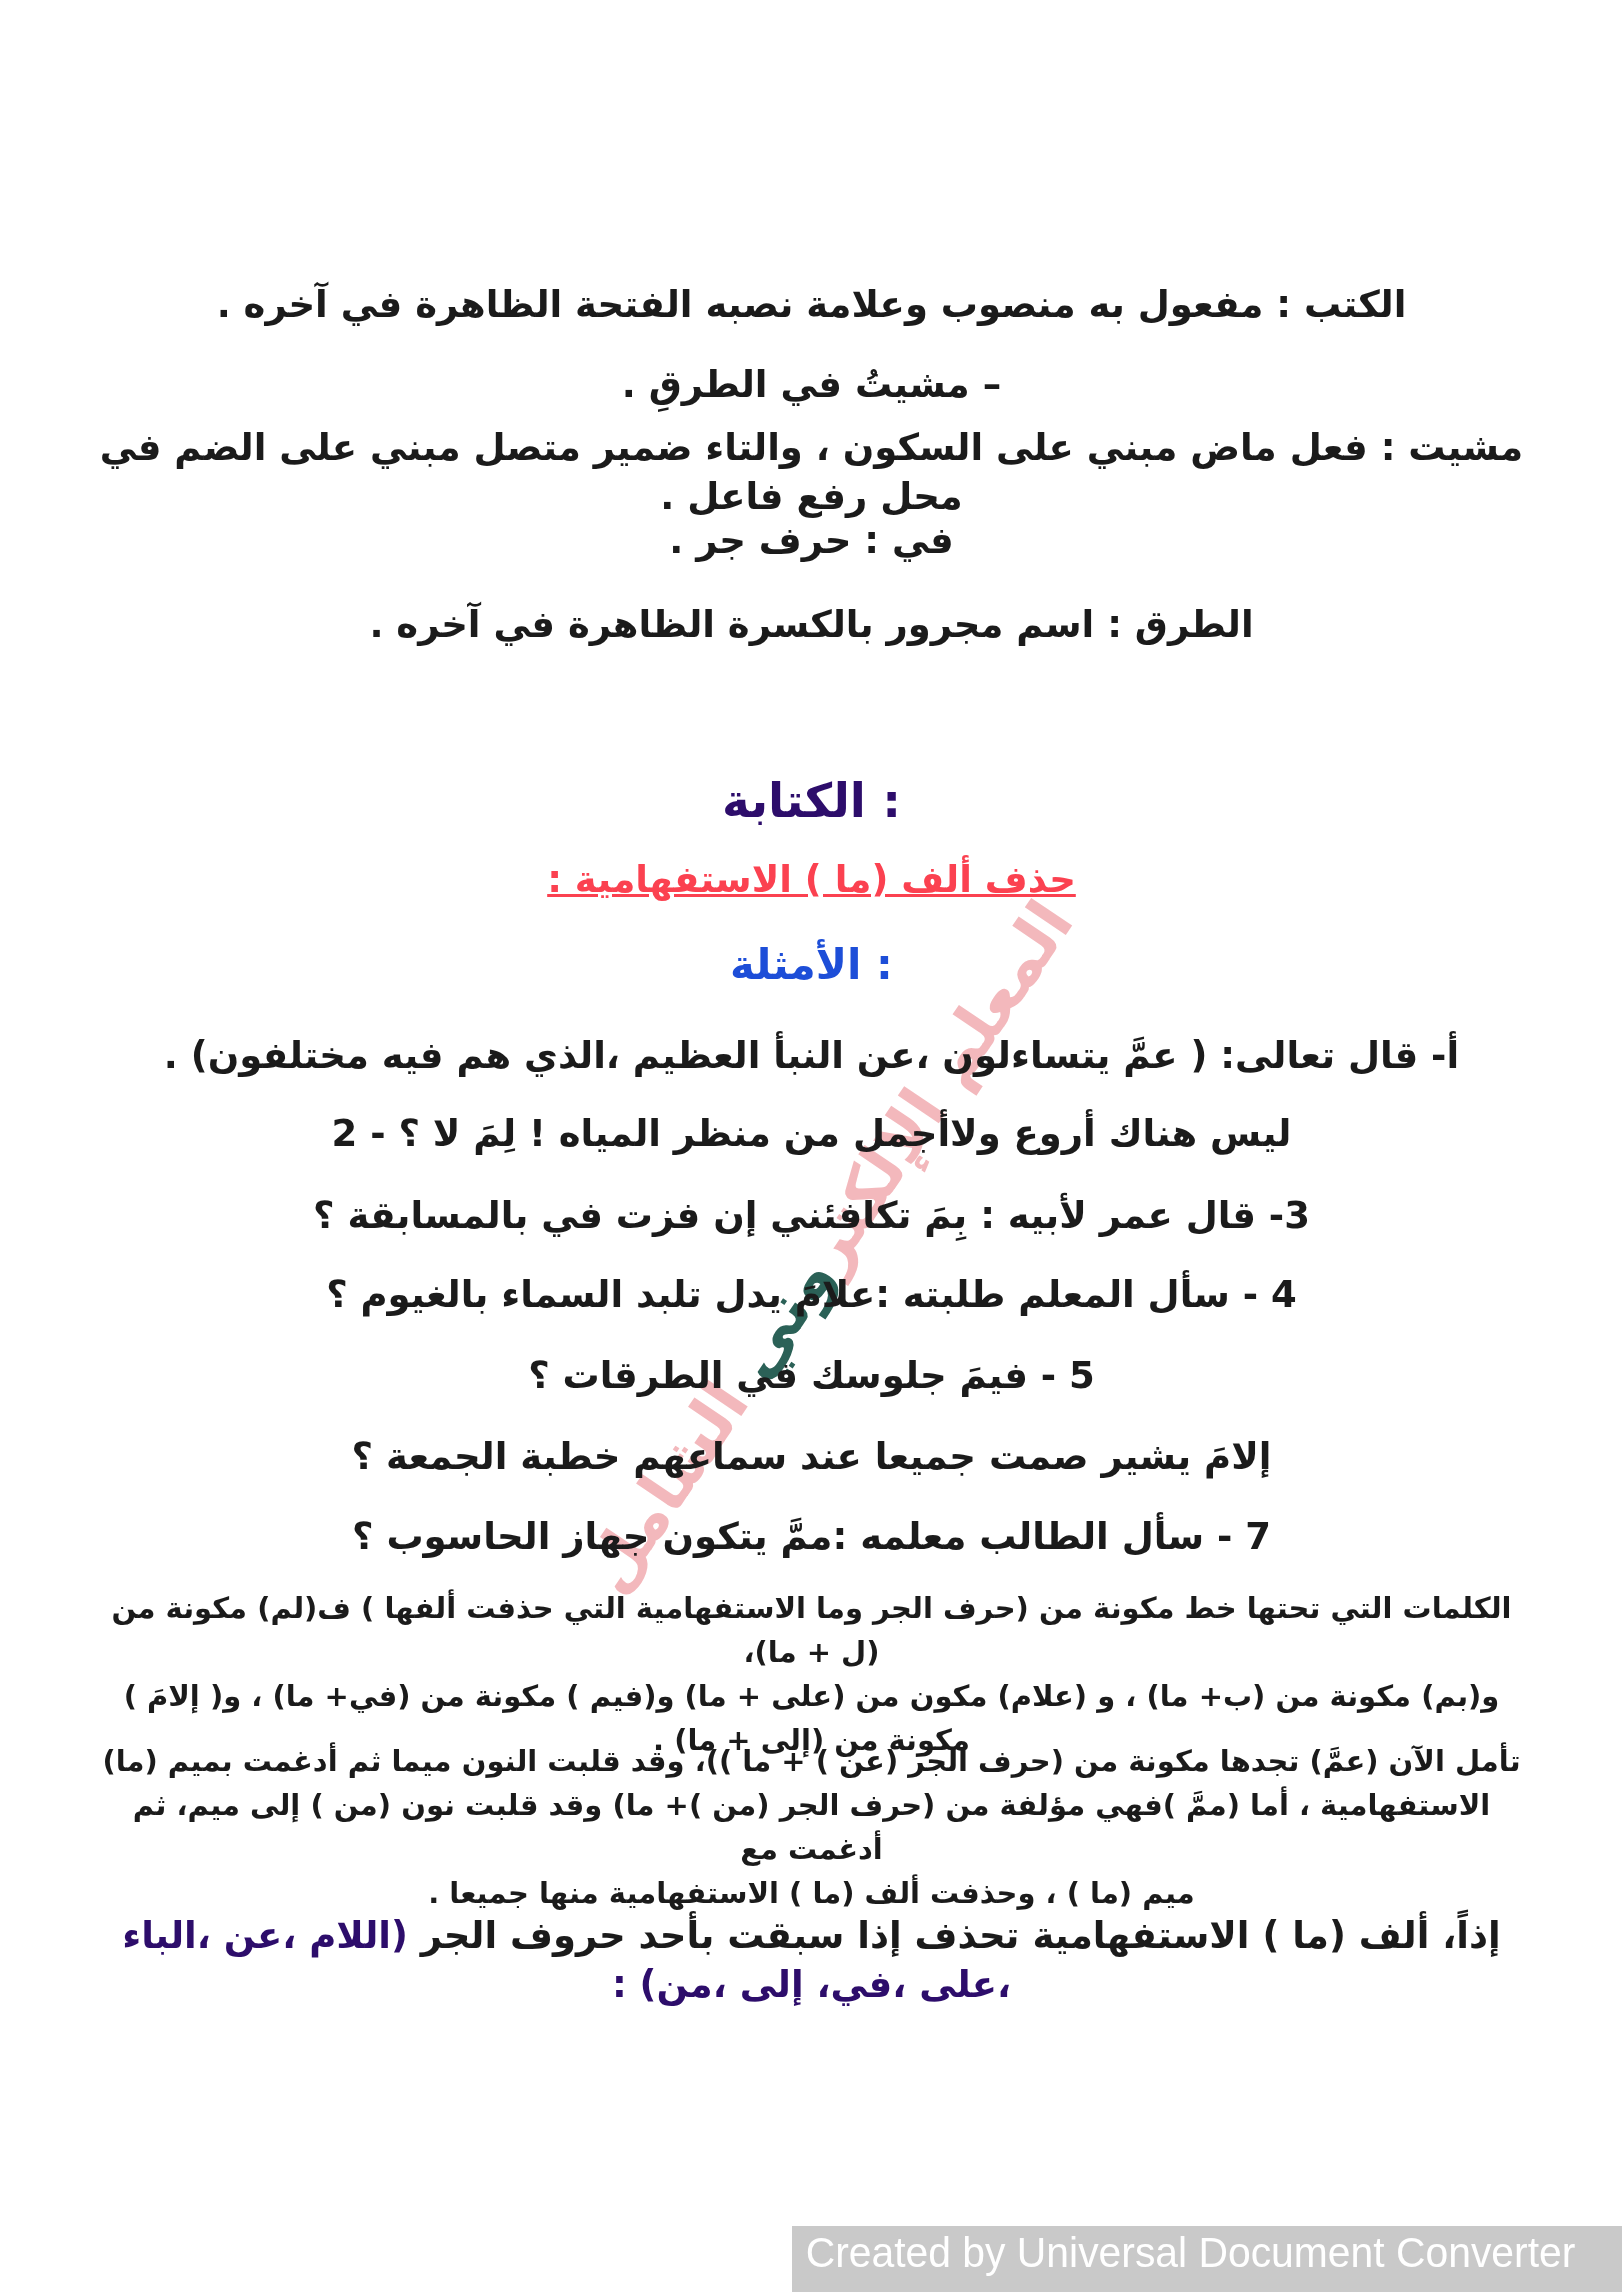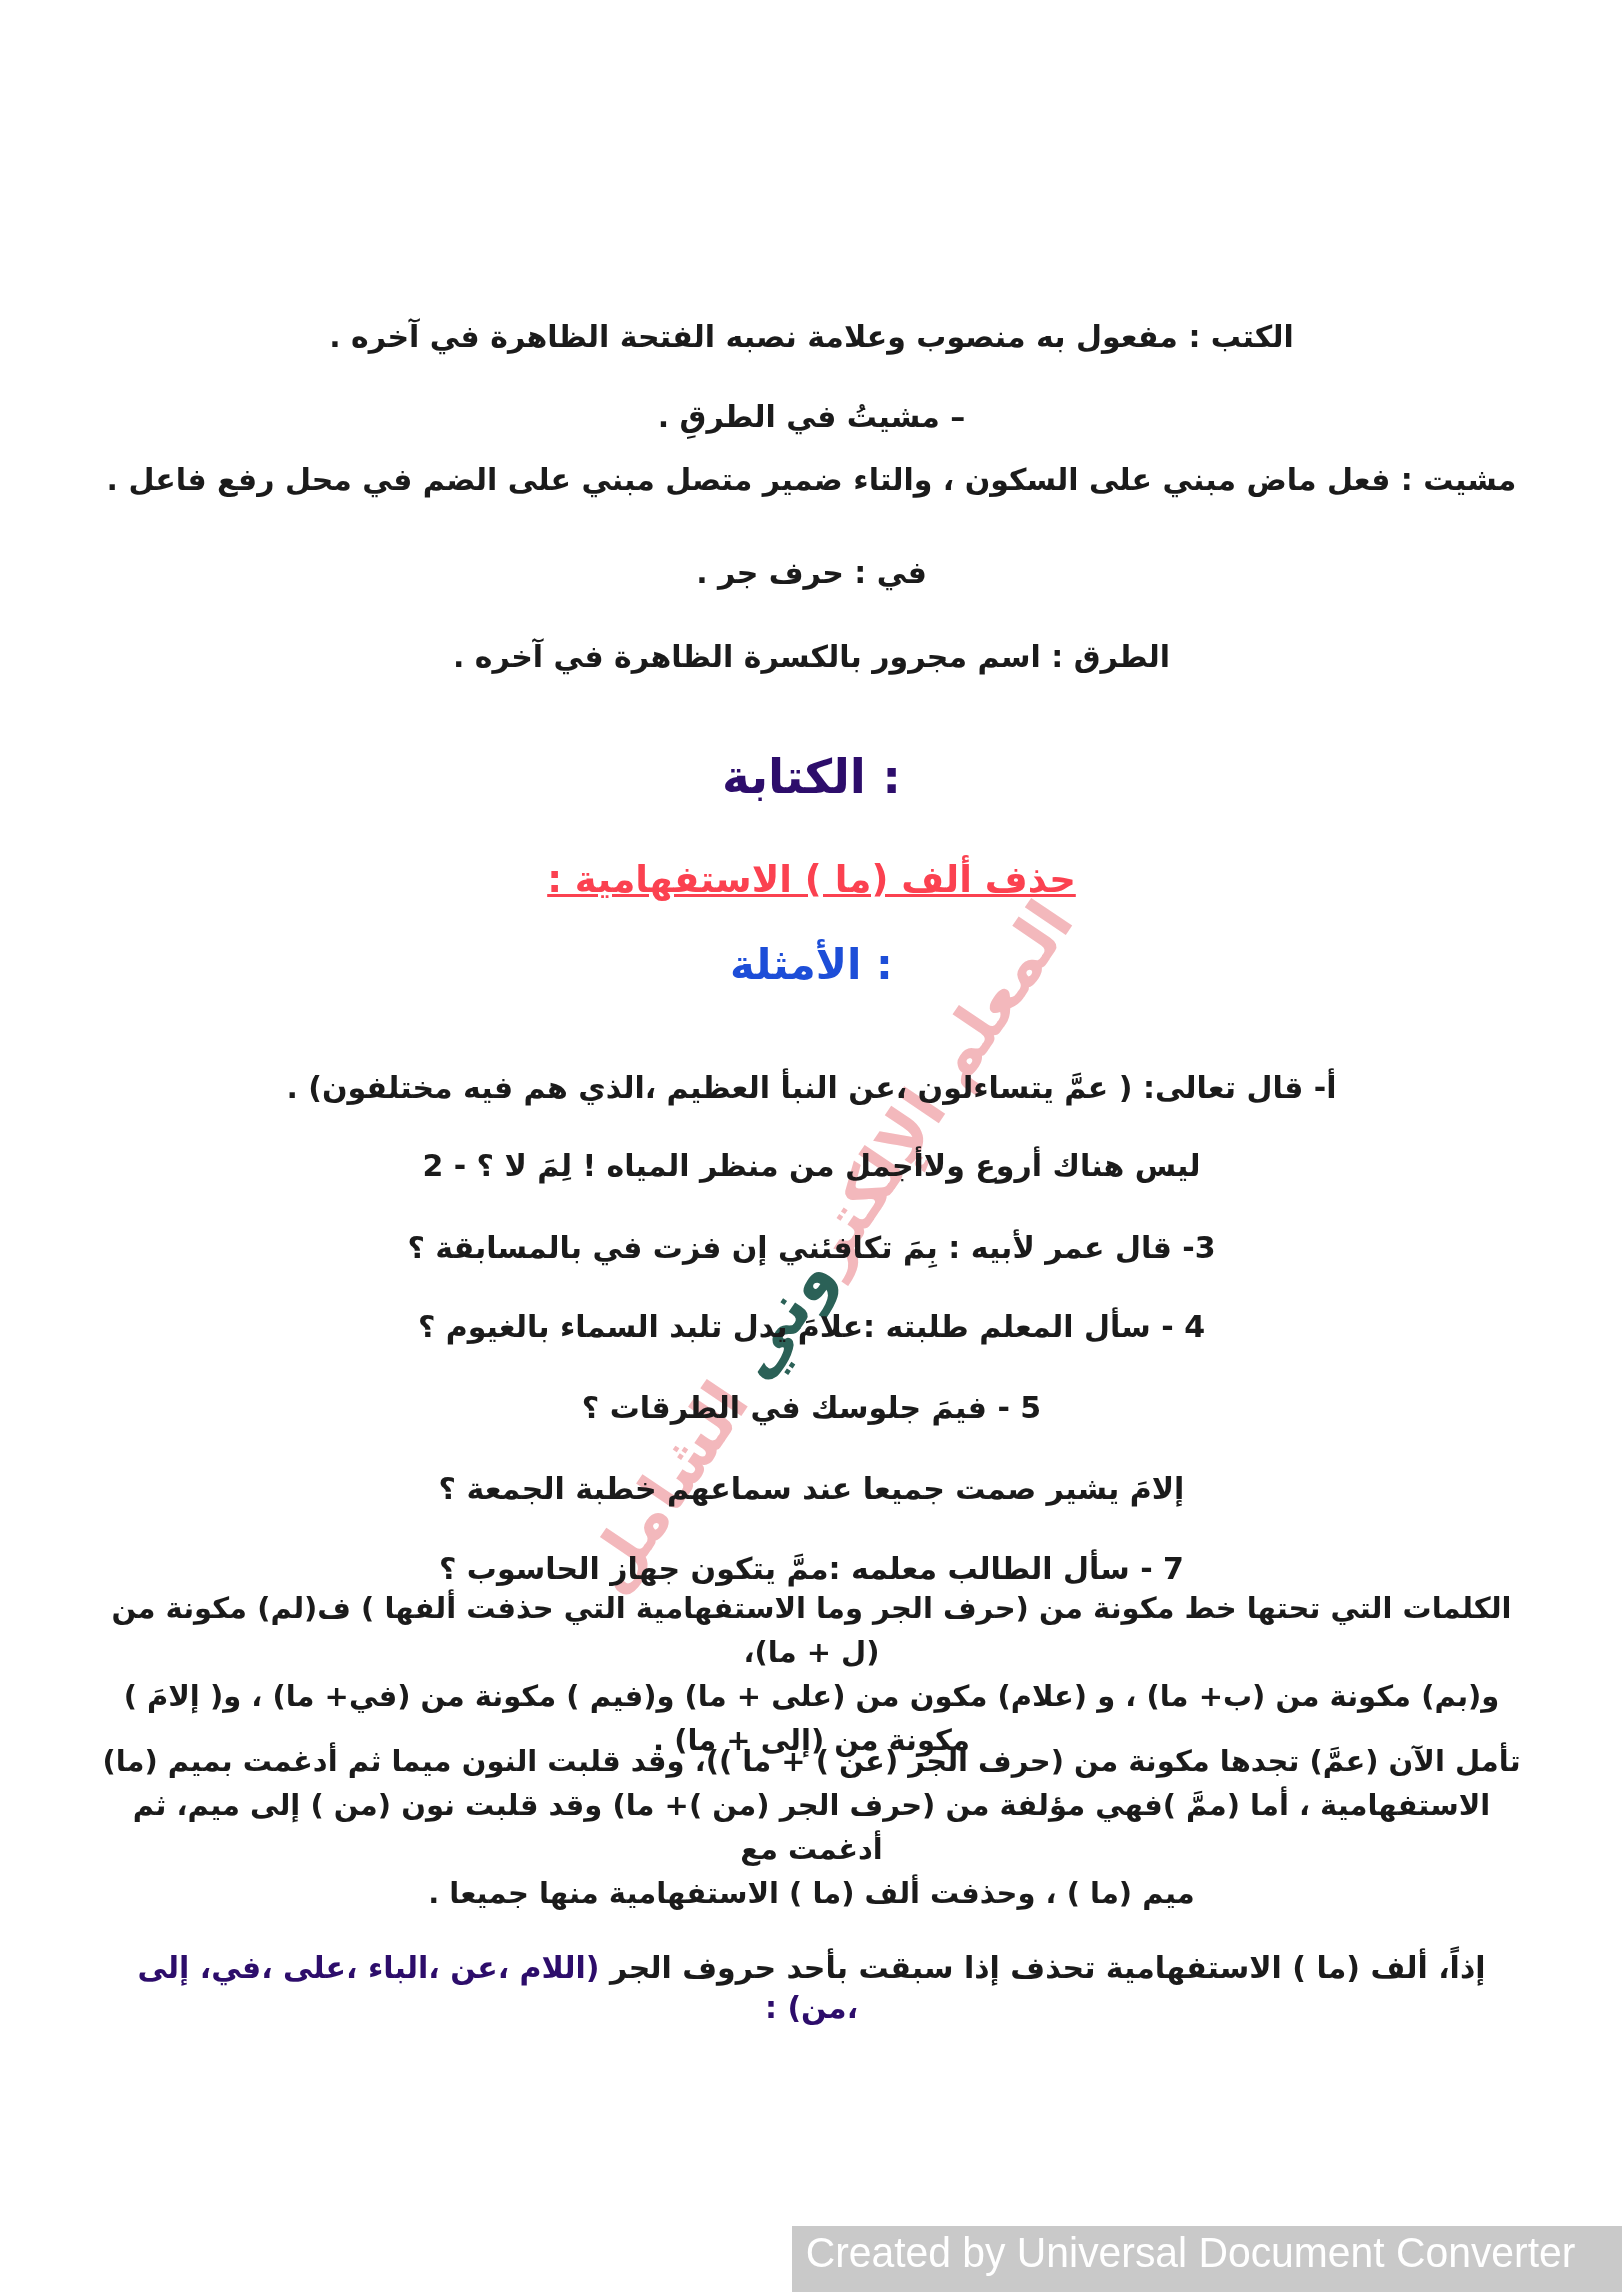--- a/index.html
+++ b/index.html
@@ -13,23 +13,23 @@
   }
   .ar {
     position:absolute;
     left:98px; right:98px;
     direction:rtl;
     text-align:center;
     font-weight:bold;
     color:#1b1b1b;
     line-height:1.32;
   }
-  .fs-body  { font-size:30px;margin-top:36px; }
+  .fs-body  { font-size:37px; }
   .fs-para  { font-size:29px; line-height:44px; }
-  .h-writing  { font-size:47px; color:#2d0d6b; }
+  .h-writing  { font-size:47px; color:#2d0d6b;margin-top:24px; }
   .h-rule     { font-size:37px; color:#fb4150;text-decoration:underline; }
   .h-examples { font-size:42px; color:#1d4ed8; }
   .navy { color:#2d0d6b; }
   .red  { color:#fb4150; }
   .watermark {
     position:absolute;
     left:419px; top:1204px;
     width:838px; height:98px;
     transform:rotate(-56deg);
     direction:rtl;

